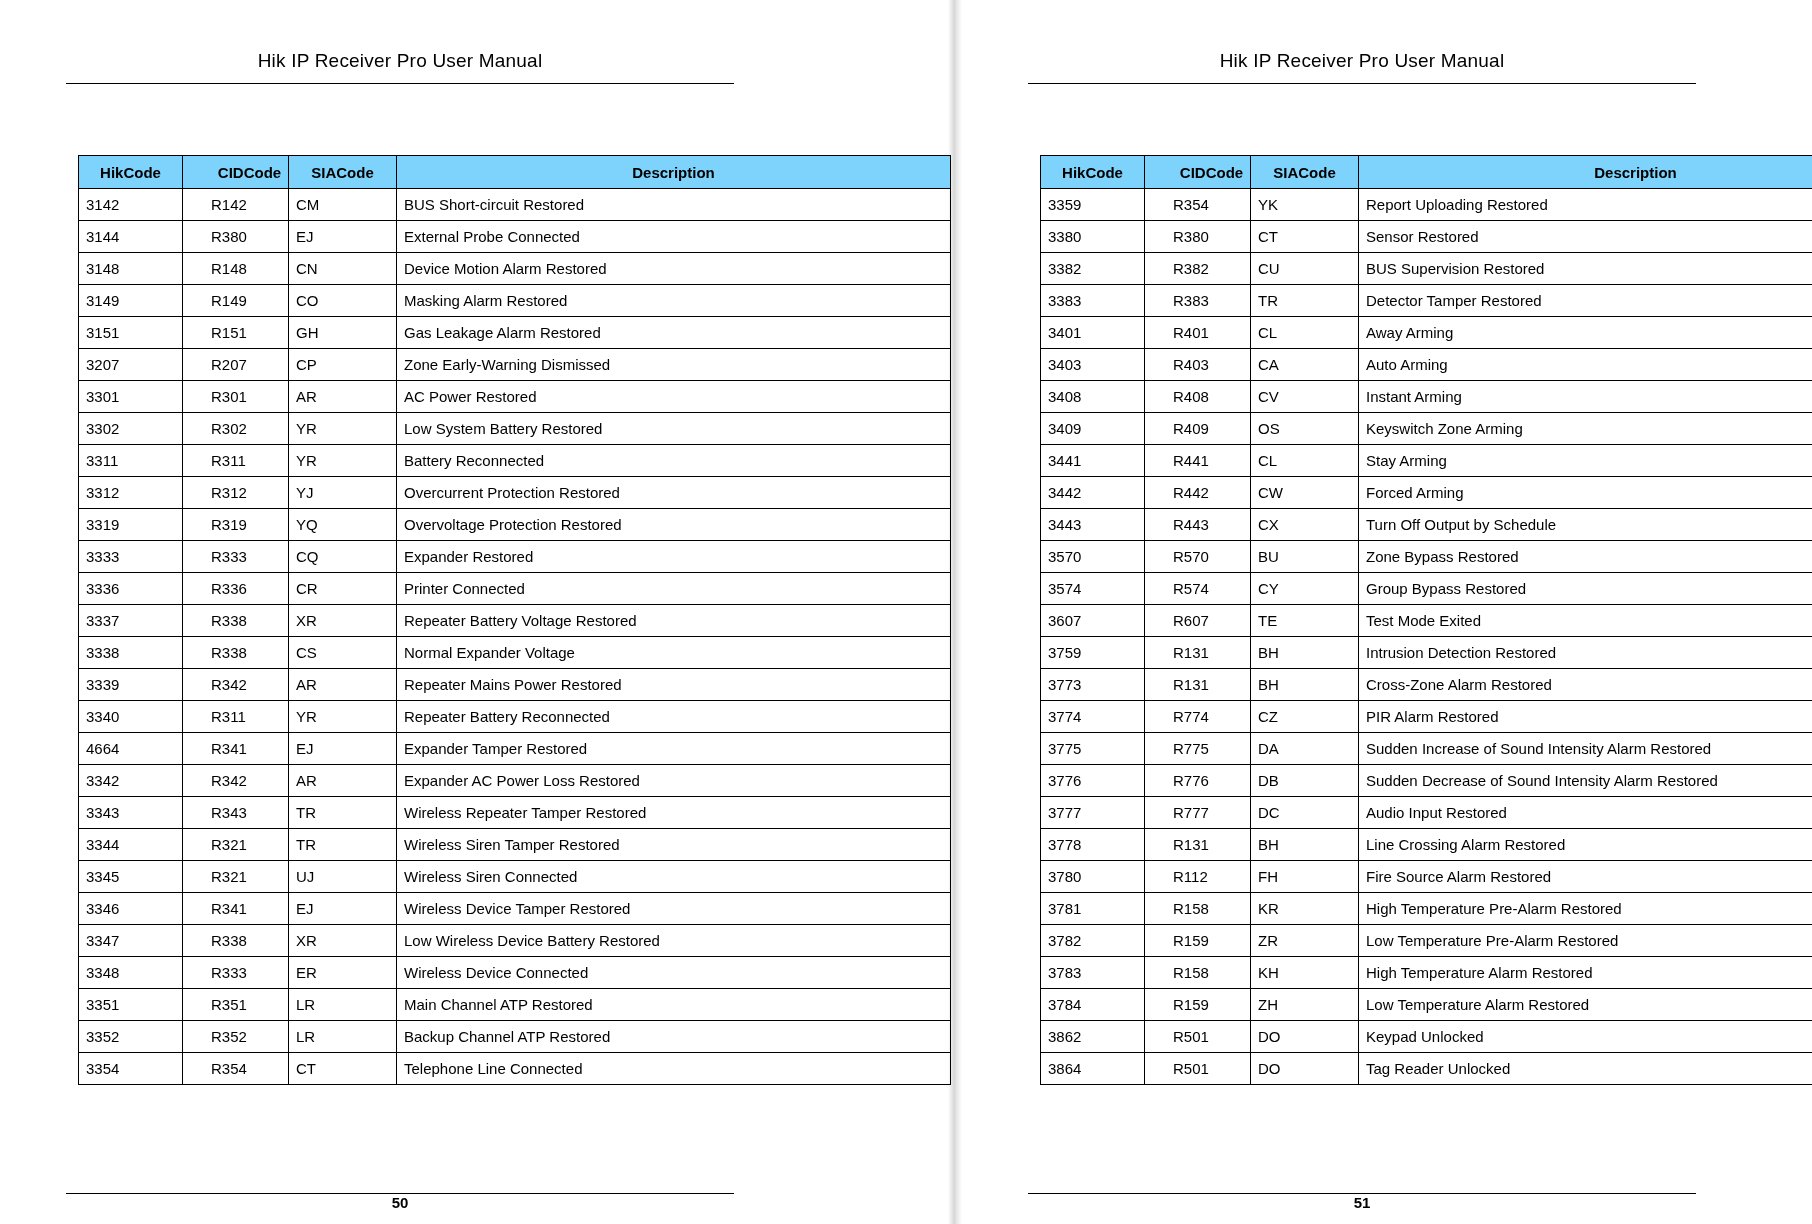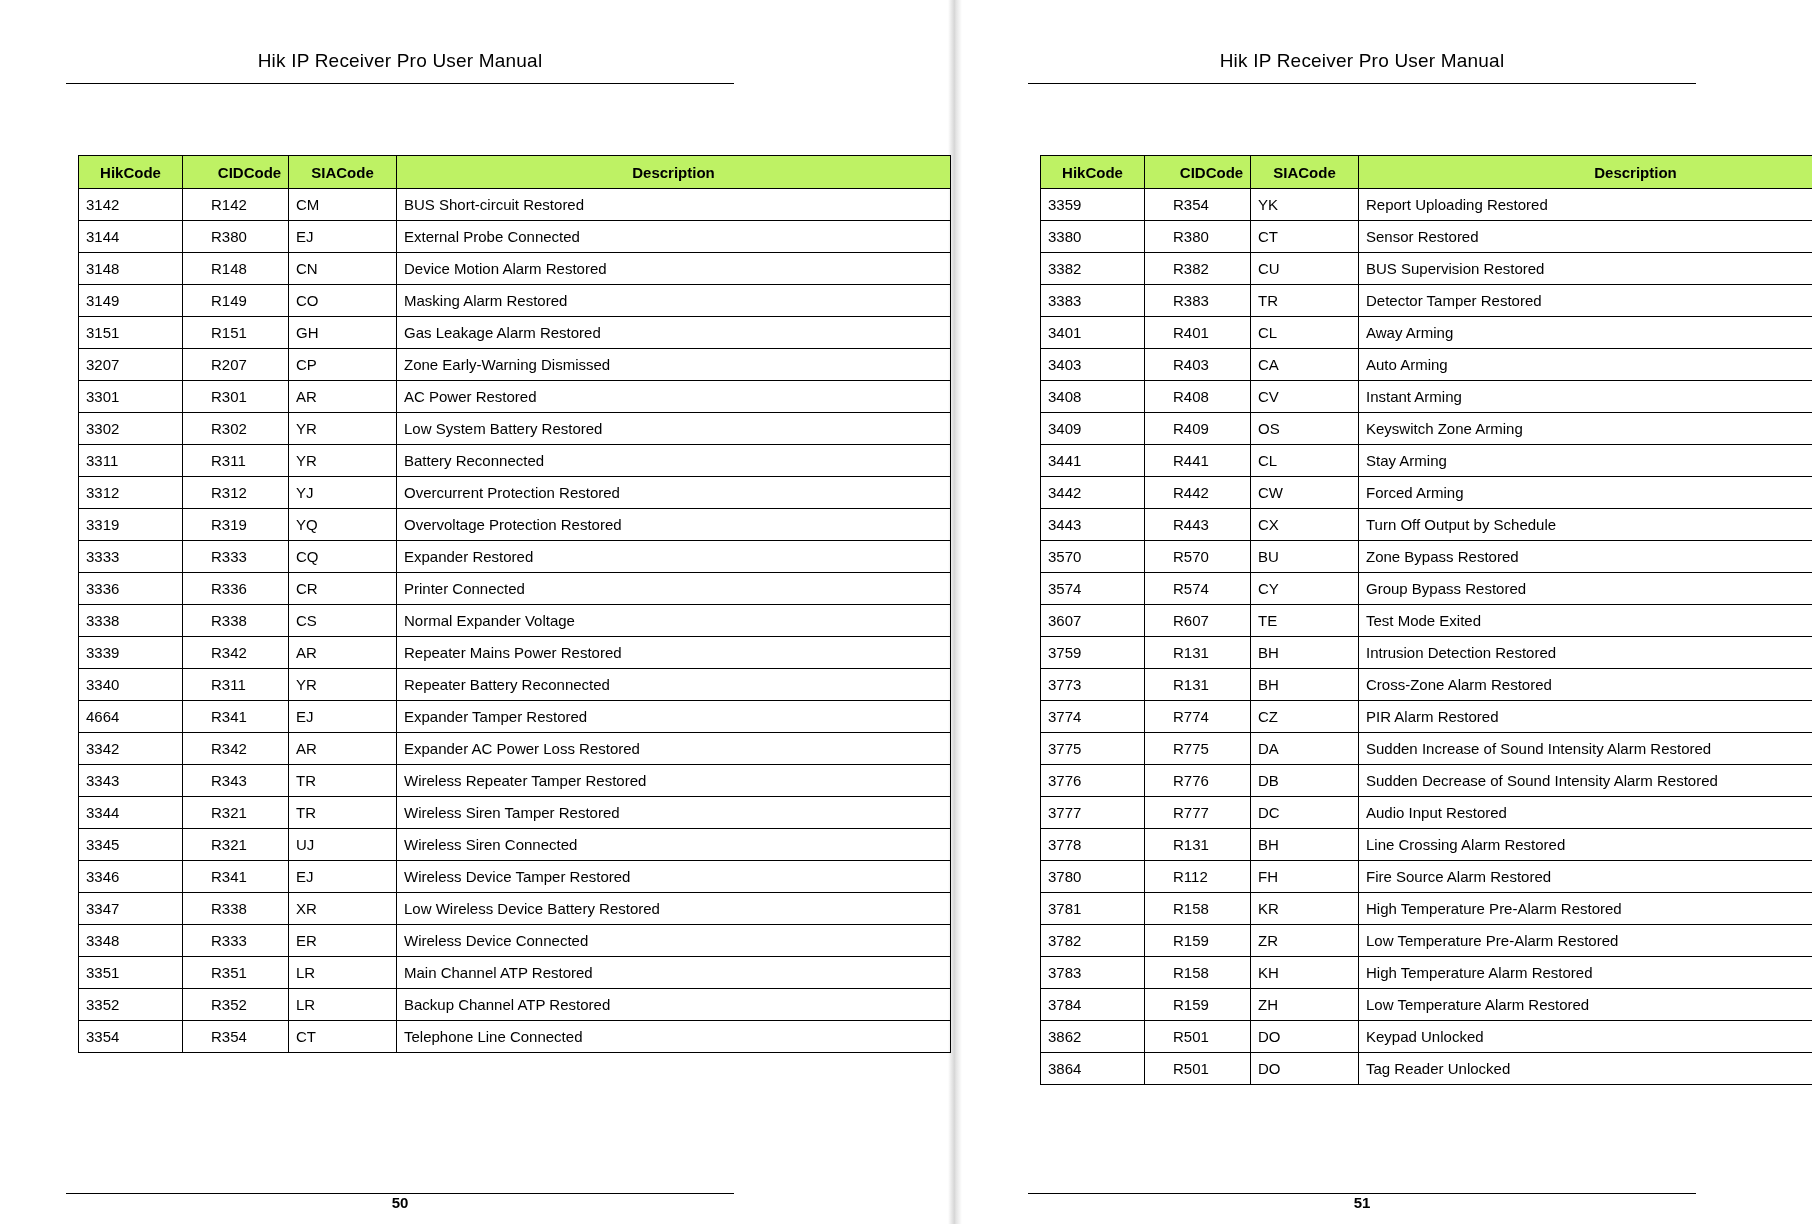--- a/index.html
+++ b/index.html
@@ -53,21 +53,21 @@
     font-size: 15px;
   }
   .code-table th, .code-table td {
     border: 1px solid #000;
     vertical-align: middle;
     overflow: hidden;
     white-space: nowrap;
   }
   .code-table th {
     height: 33px;
-    background: #bef264;
+    background: #7dd3fc;
     font-weight: bold;
     text-align: center;
     font-size: 15px;
   }
   .code-table td {
     height: 32px;
     padding: 0 7px;
     text-align: left;
   }
   .code-table th:nth-child(1), .code-table td:nth-child(1) { width: 104px; }
@@ -178,20 +178,26 @@
             <td>CQ</td>
             <td>Expander Restored</td>
           </tr>
           <tr>
             <td>3336</td>
             <td>R336</td>
             <td>CR</td>
             <td>Printer Connected</td>
           </tr>
           <tr>
+            <td>3337</td>
+            <td>R338</td>
+            <td>XR</td>
+            <td>Repeater Battery Voltage Restored</td>
+          </tr>
+          <tr>
             <td>3338</td>
             <td>R338</td>
             <td>CS</td>
             <td>Normal Expander Voltage</td>
           </tr>
           <tr>
             <td>3339</td>
             <td>R342</td>
             <td>AR</td>
             <td>Repeater Mains Power Restored</td>

